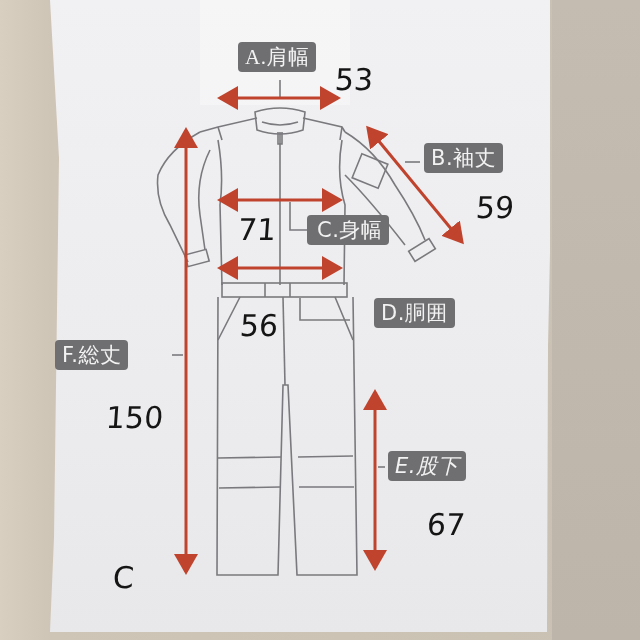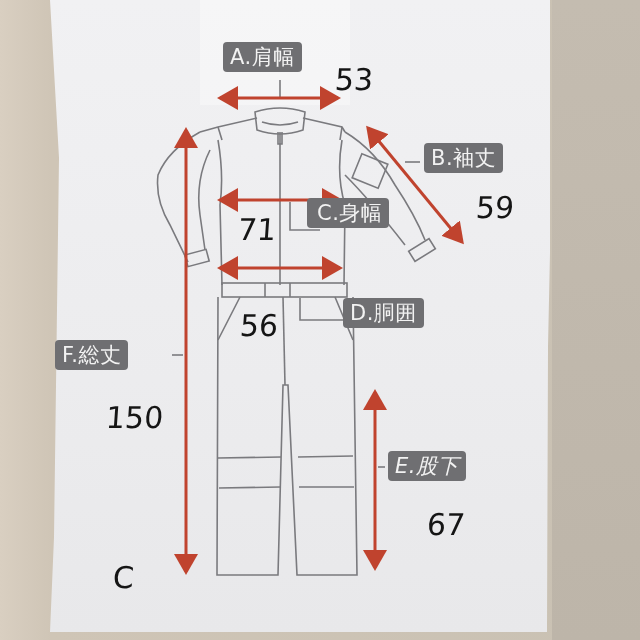--- a/index.html
+++ b/index.html
@@ -93,24 +93,24 @@
   <g stroke="#c0432e" stroke-width="3" fill="none">
     <line x1="220" y1="98" x2="338" y2="98" marker-start="url(#ah)" marker-end="url(#ah)"></line>
     <line x1="368" y1="128" x2="462" y2="242" marker-start="url(#ah)" marker-end="url(#ah)"></line>
     <line x1="220" y1="200" x2="340" y2="200" marker-start="url(#ah)" marker-end="url(#ah)"></line>
     <line x1="220" y1="268" x2="340" y2="268" marker-start="url(#ah)" marker-end="url(#ah)"></line>
     <line x1="375" y1="392" x2="375" y2="568" marker-start="url(#ah)" marker-end="url(#ah)"></line>
     <line x1="186" y1="130" x2="186" y2="572" marker-start="url(#ah)" marker-end="url(#ah)"></line>
   </g>
 </svg>
 
-<div class="label" style="left:223px;top:42px;">A.肩幅</div>
+<div class="label" style="left:238px;top:42px;font-family:Liberation Serif, serif;">A.肩幅</div>
 <div class="label" style="left:424px;top:143px;">B.袖丈</div>
-<div class="label" style="left:307px;top:198px;padding-left:10px;">C.身幅</div>
-<div class="label" style="left:343px;top:298px;">D.胴囲</div>
+<div class="label" style="left:307px;top:215px;padding-left:10px;">C.身幅</div>
+<div class="label" style="left:374px;top:298px;">D.胴囲</div>
 <div class="label" style="left:388px;top:451px;font-style:italic;">E.股下</div>
 <div class="label" style="left:55px;top:340px;">F.総丈</div>
 
 <div class="hand" style="left:335px;top:62px;">53</div>
 <div class="hand" style="left:476px;top:190px;">59</div>
 <div class="hand" style="left:238px;top:212px;">71</div>
 <div class="hand" style="left:240px;top:308px;">56</div>
 <div class="hand" style="left:427px;top:507px;">67</div>
 <div class="hand" style="left:106px;top:400px;">150</div>
 <div class="hand" style="left:113px;top:560px;">C</div>

